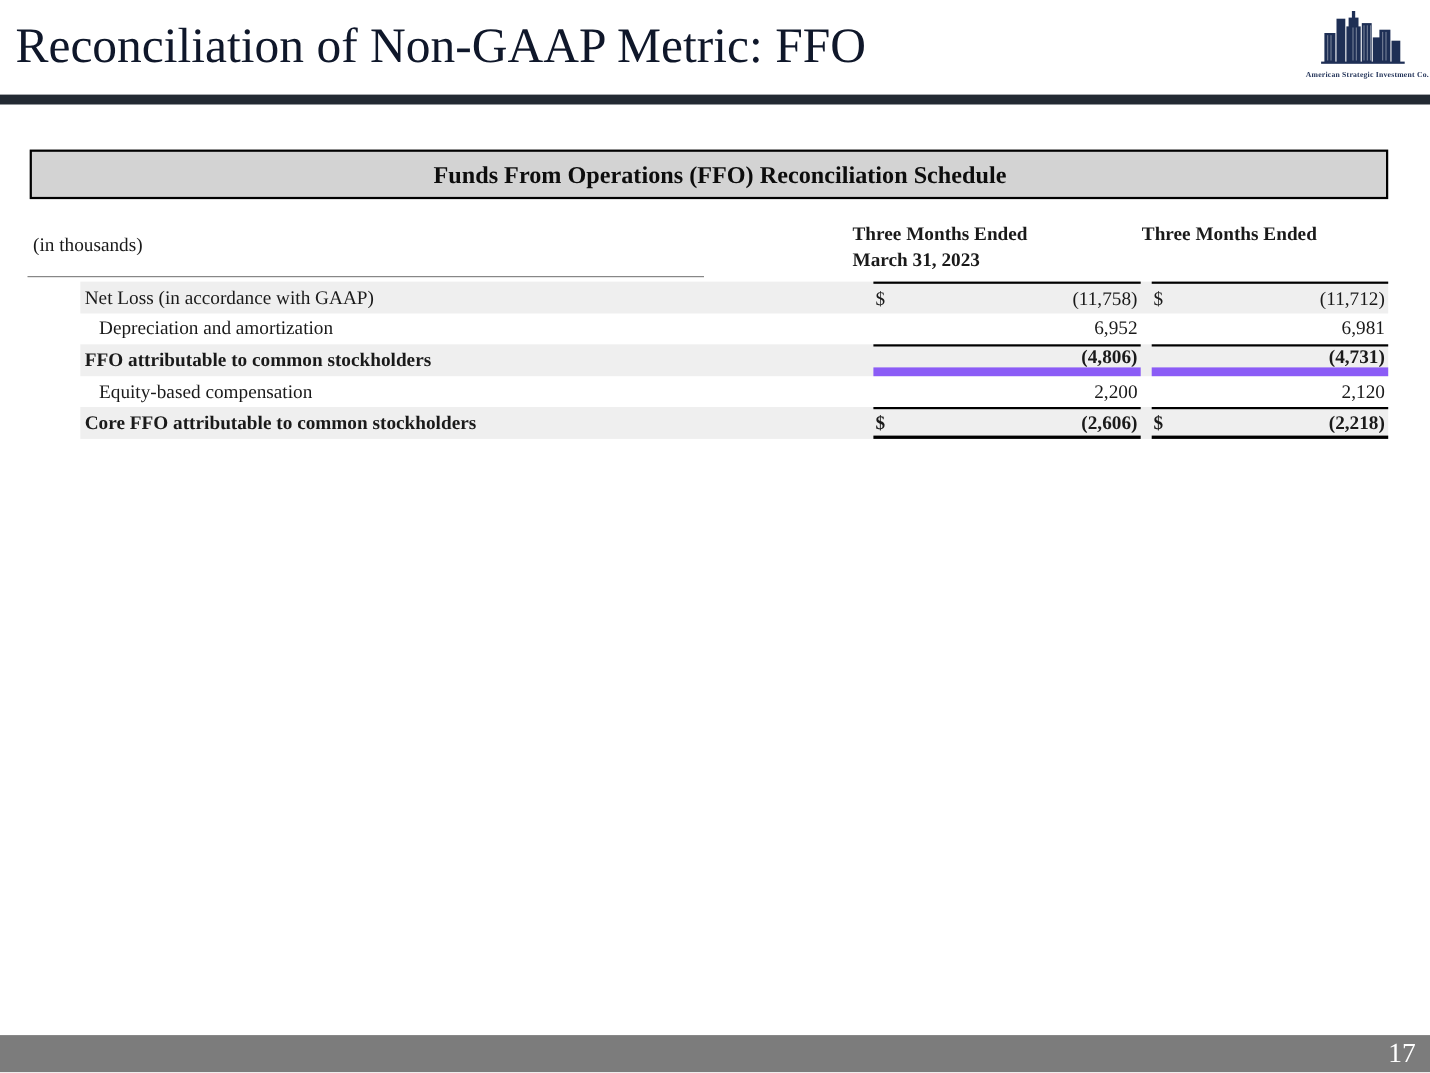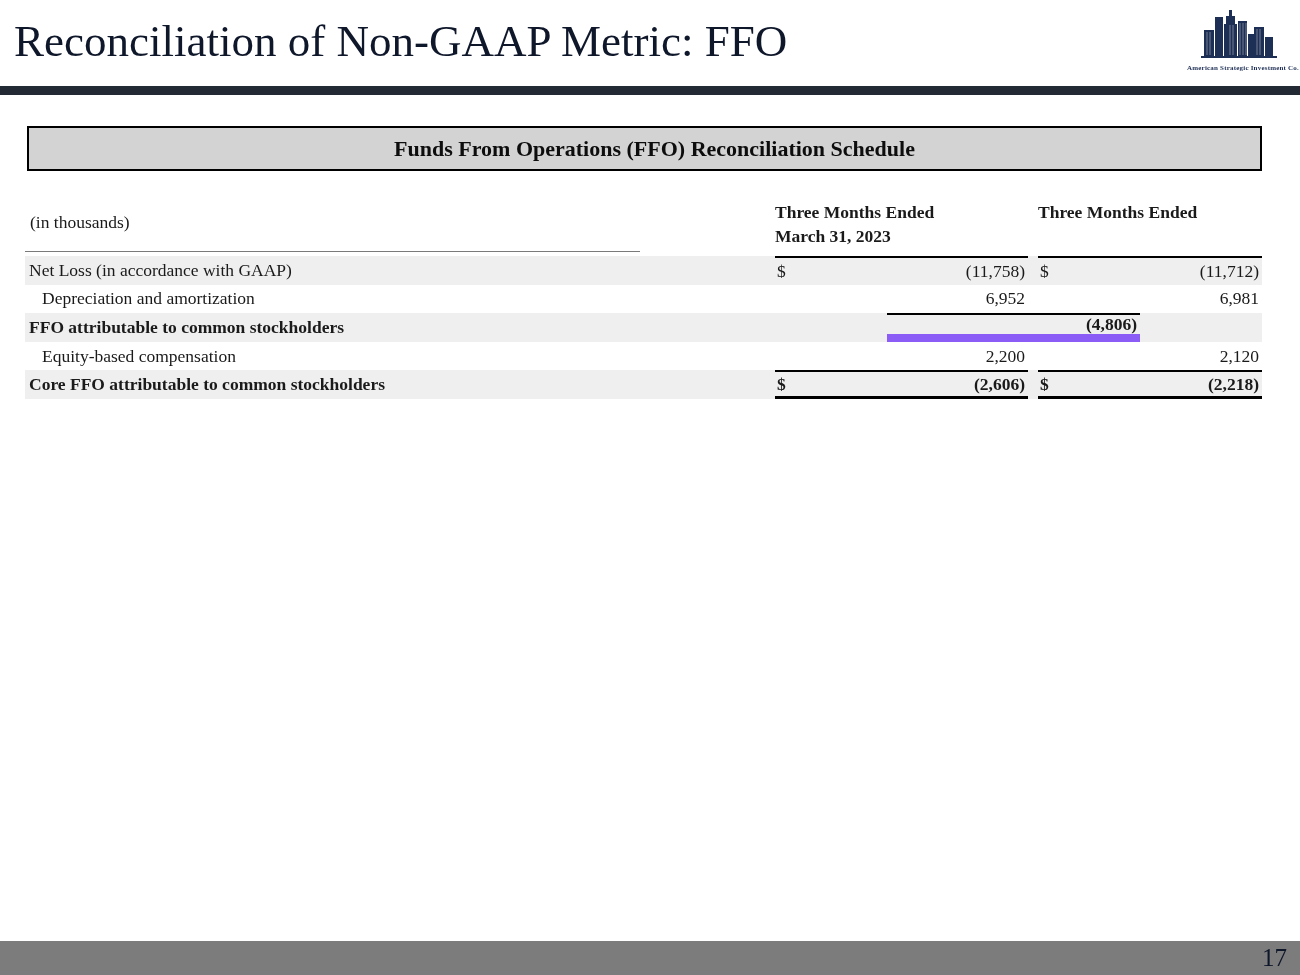--- a/index.html
+++ b/index.html
@@ -46,21 +46,21 @@
     font-weight: bold;
     color: #1e2f55;
     white-space: nowrap;
     letter-spacing: 0.2px;
   }
 
   
   .schedule-header {
     position: absolute;
     left: 27px;
-    top: 126px;
+    top: 136px;
     width: 1235px;
     height: 45px;
     background: #d3d3d3;
     border: 2px solid #000000;
     display: flex;
     align-items: center;
     justify-content: center;
     font-weight: bold;
     font-size: 22px;
     color: #0d0d0d;
@@ -97,20 +97,21 @@
     position: absolute;
     left: 25px;
     top: 256px;
     width: 1237px;
     font-size: 17.5px;
   }
   .row {
     display: flex;
     height: 28.6px;
     align-items: center;
+    margin-left: 48px;
   }
   .row.stripe { background: #efefef; }
   .row.bold { font-weight: bold; justify-content: space-between; }
   .cell-label {
     width: 750px;
     padding-left: 4px;
     white-space: nowrap;
   }
   .cell-label.indent { padding-left: 17px; }
   .cell-val {
@@ -135,21 +136,21 @@
     left: 0;
     top: 941px;
     width: 1300px;
     height: 34px;
     background: #7c7c7c;
   }
   .page-number {
     position: absolute;
     right: 13px;
     top: 2px;
-    color: #0f172a;
+    color: #ffffff;
     font-size: 25px;
     line-height: 30px;
   }
 </style>
 </head>
 <body>
 
 <div class="slide">
 
   <div class="slide-title">Reconciliation of Non-GAAP Metric: FFO</div>
@@ -227,20 +228,23 @@
         <span>6,981</span>
       </div>
     </div>
 
     <div class="row r2 stripe bold">
       <div class="cell-label">FFO attributable to common stockholders</div>
       <div class="cell-val v1">
         <span>(4,806)</span>
       </div>
       <div class="cell-gap"></div>
+      <div class="cell-val v2">
+        <span>(4,731)</span>
+      </div>
     </div>
 
     <div class="row r3">
       <div class="cell-label indent">Equity-based compensation</div>
       <div class="cell-val v1">
         <span>2,200</span>
       </div>
       <div class="cell-gap"></div>
       <div class="cell-val v2">
         <span>2,120</span>

